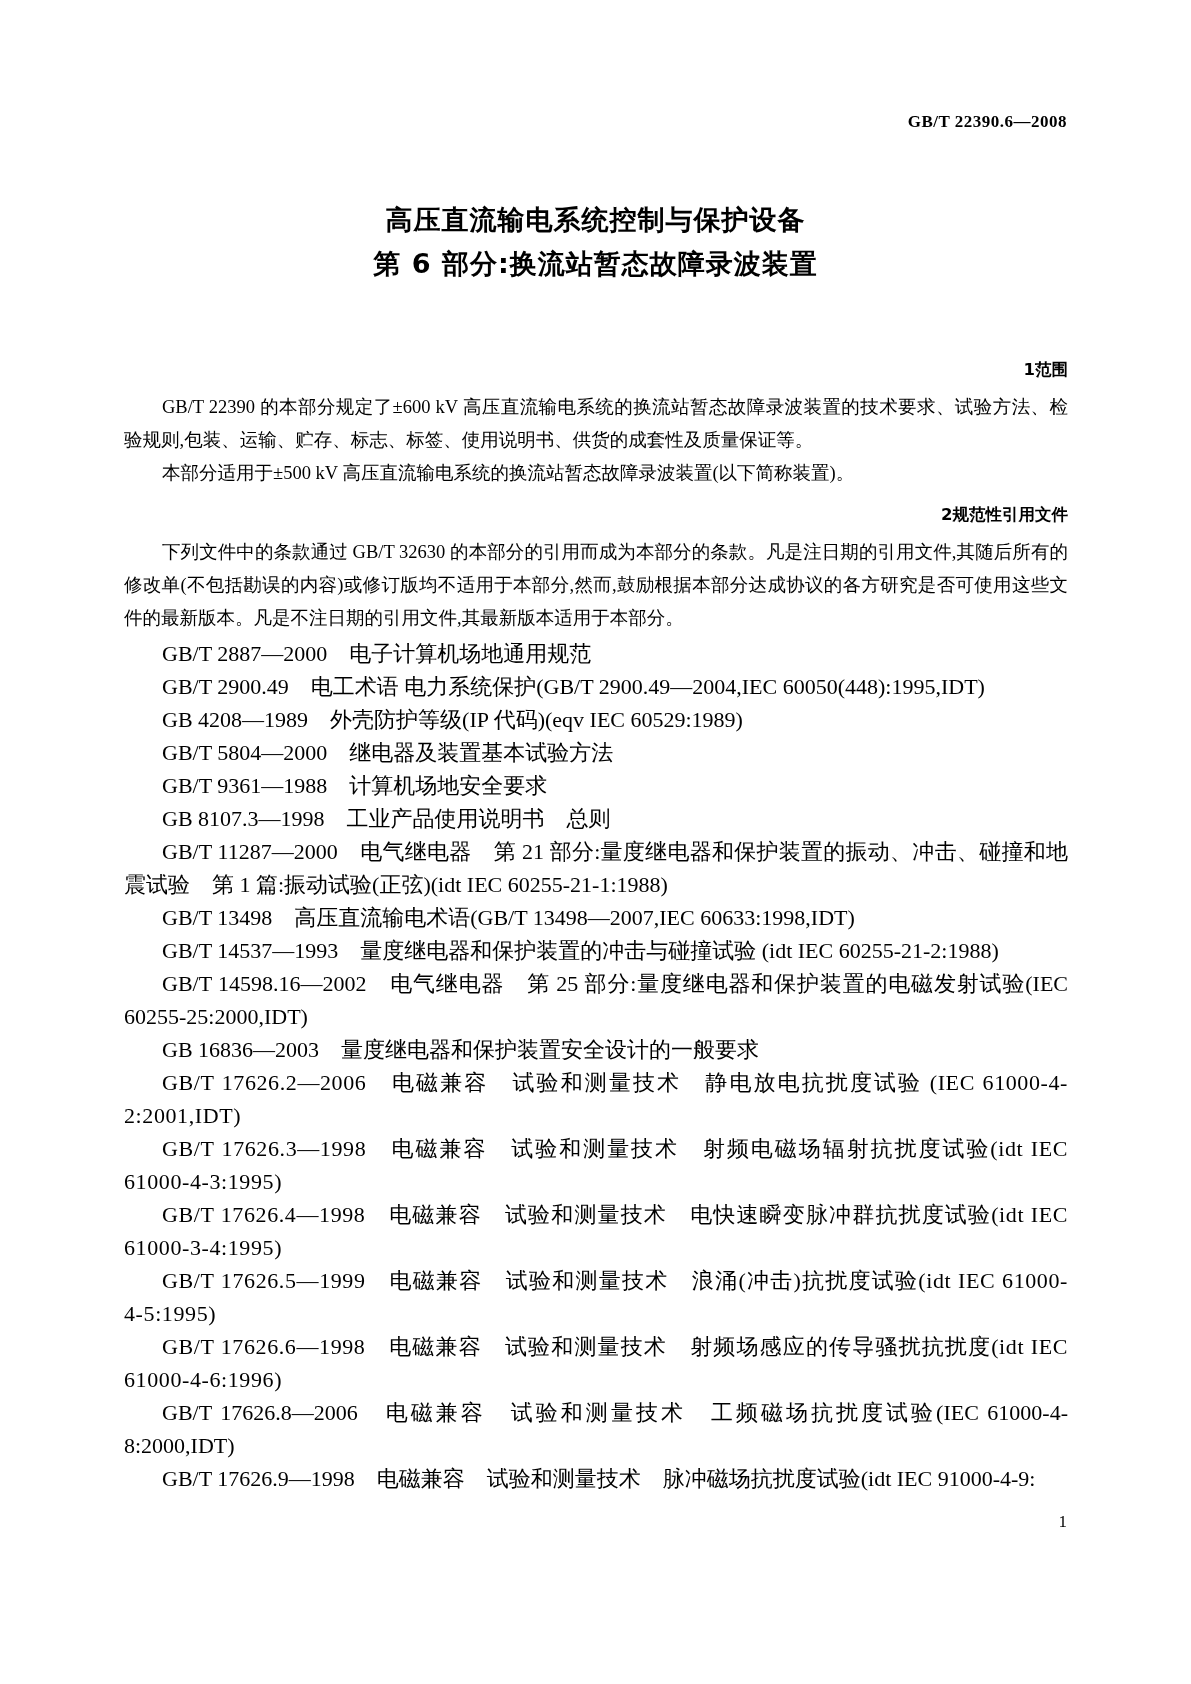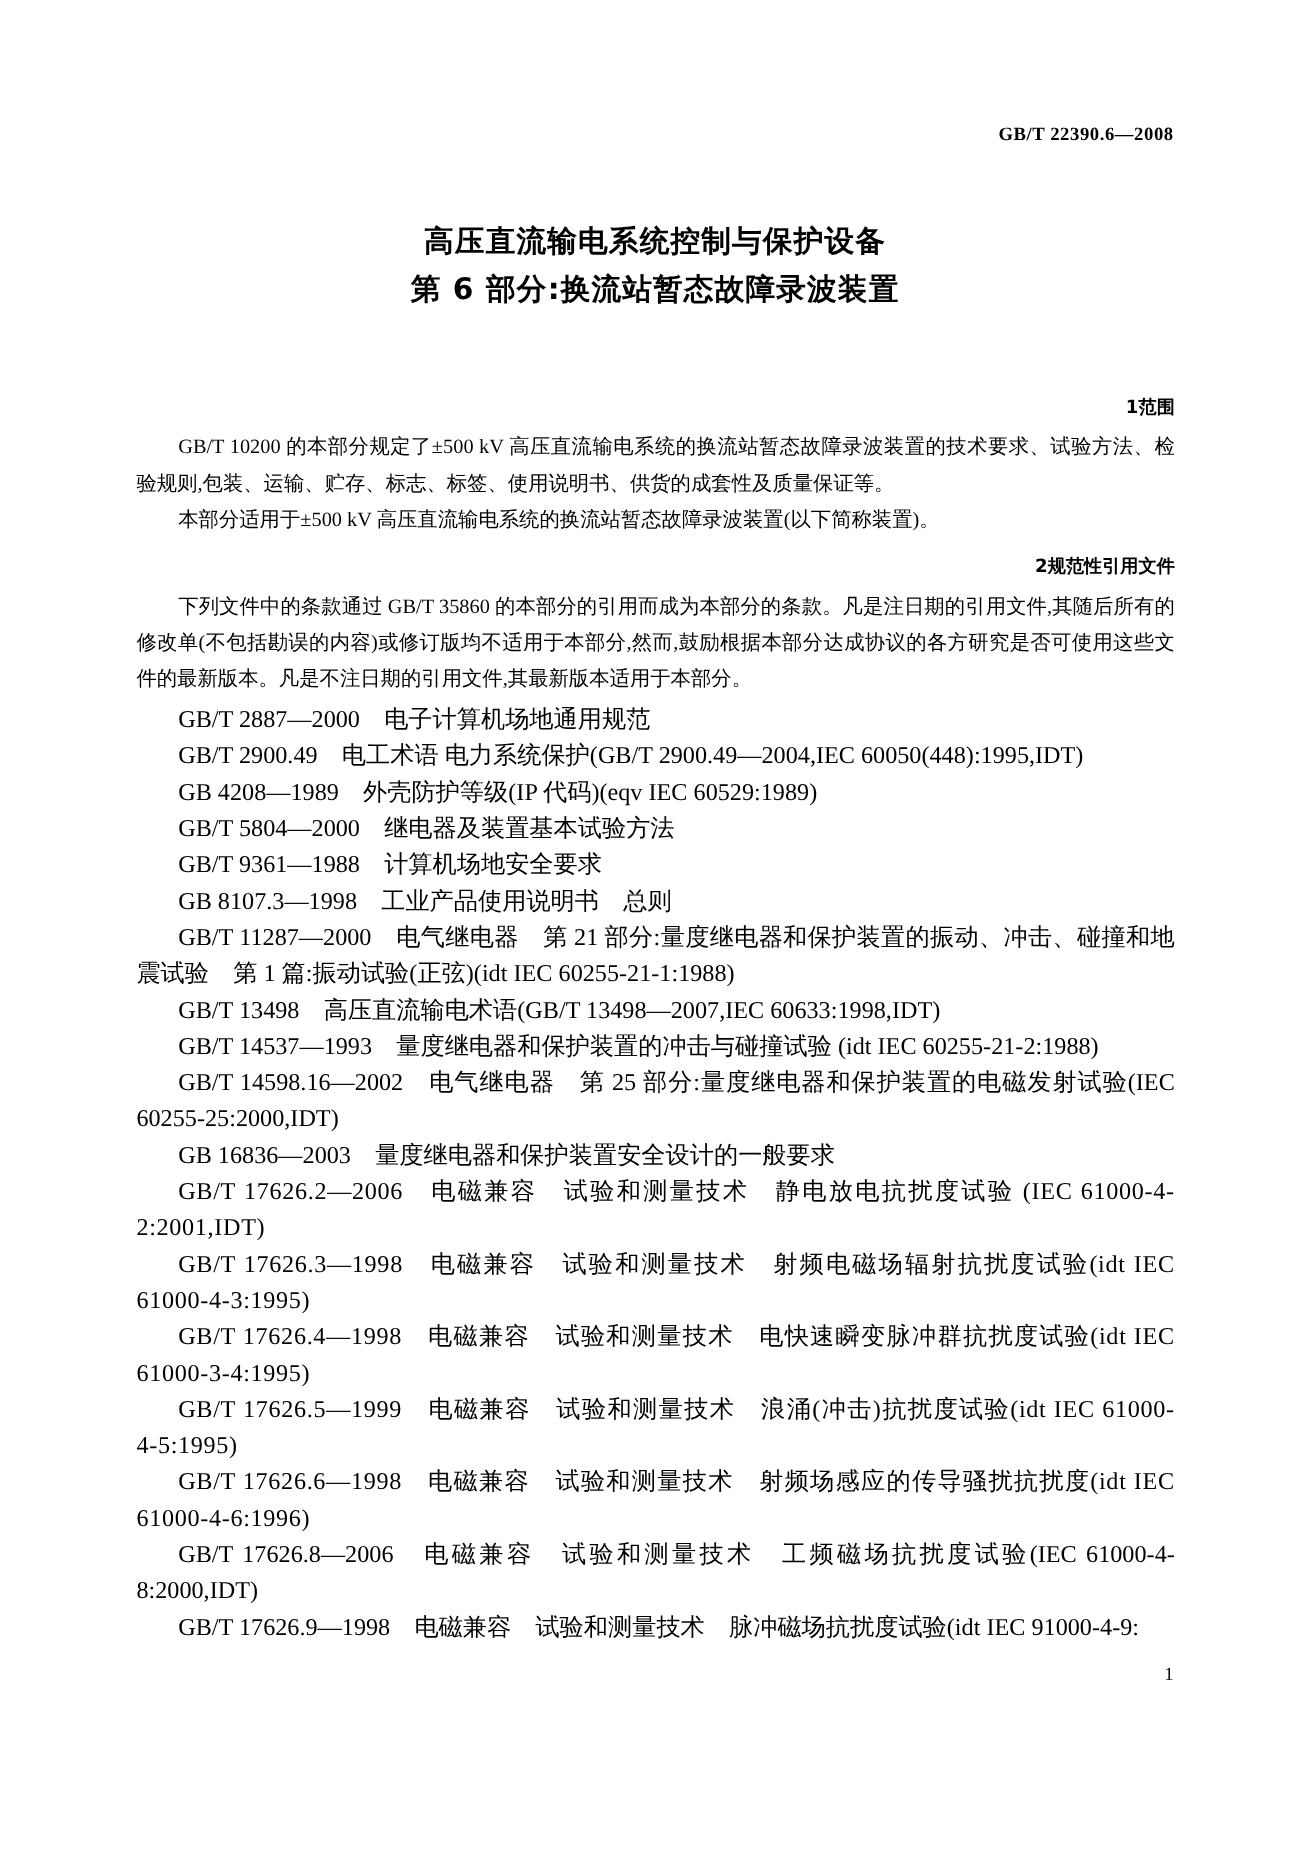--- a/index.html
+++ b/index.html
@@ -108,28 +108,28 @@
     <div class="title-line">高压直流输电系统控制与保护设备</div>
     <div class="title-line">第 6 部分:换流站暂态故障录波装置</div>
   </div>
 
   <div class="content">
 
     <div class="clause-head">
       <span class="num">1</span><span>范围</span>
     </div>
 
-    <p class="body indent">GB/T 10200 的本部分规定了±500 kV 高压直流输电系统的换流站暂态故障录波装置的技术要求、试验方法、检验规则,包装、运输、贮存、标志、标签、使用说明书、供货的成套性及质量保证等。</p>
+    <p class="body indent">GB/T 22390 的本部分规定了±600 kV 高压直流输电系统的换流站暂态故障录波装置的技术要求、试验方法、检验规则,包装、运输、贮存、标志、标签、使用说明书、供货的成套性及质量保证等。</p>
     <p class="body indent">本部分适用于±500 kV 高压直流输电系统的换流站暂态故障录波装置(以下简称装置)。</p>
 
     <div class="clause-head">
       <span class="num">2</span><span>规范性引用文件</span>
     </div>
 
-    <p class="body indent">下列文件中的条款通过 GB/T 35860 的本部分的引用而成为本部分的条款。凡是注日期的引用文件,其随后所有的修改单(不包括勘误的内容)或修订版均不适用于本部分,然而,鼓励根据本部分达成协议的各方研究是否可使用这些文件的最新版本。凡是不注日期的引用文件,其最新版本适用于本部分。</p>
+    <p class="body indent">下列文件中的条款通过 GB/T 32630 的本部分的引用而成为本部分的条款。凡是注日期的引用文件,其随后所有的修改单(不包括勘误的内容)或修订版均不适用于本部分,然而,鼓励根据本部分达成协议的各方研究是否可使用这些文件的最新版本。凡是不注日期的引用文件,其最新版本适用于本部分。</p>
 
     <div class="reflist">
       <p class="ref">GB/T 2887—2000　电子计算机场地通用规范</p>
       <p class="ref">GB/T 2900.49　电工术语 电力系统保护(GB/T 2900.49—2004,IEC 60050(448):1995,IDT)</p>
       <p class="ref">GB 4208—1989　外壳防护等级(IP 代码)(eqv IEC 60529:1989)</p>
       <p class="ref">GB/T 5804—2000　继电器及装置基本试验方法</p>
       <p class="ref">GB/T 9361—1988　计算机场地安全要求</p>
       <p class="ref">GB 8107.3—1998　工业产品使用说明书　总则</p>
       <p class="ref">GB/T 11287—2000　电气继电器　第 21 部分:量度继电器和保护装置的振动、冲击、碰撞和地震试验　第 1 篇:振动试验(正弦)(idt IEC 60255-21-1:1988)</p>
       <p class="ref">GB/T 13498　高压直流输电术语(GB/T 13498—2007,IEC 60633:1998,IDT)</p>

